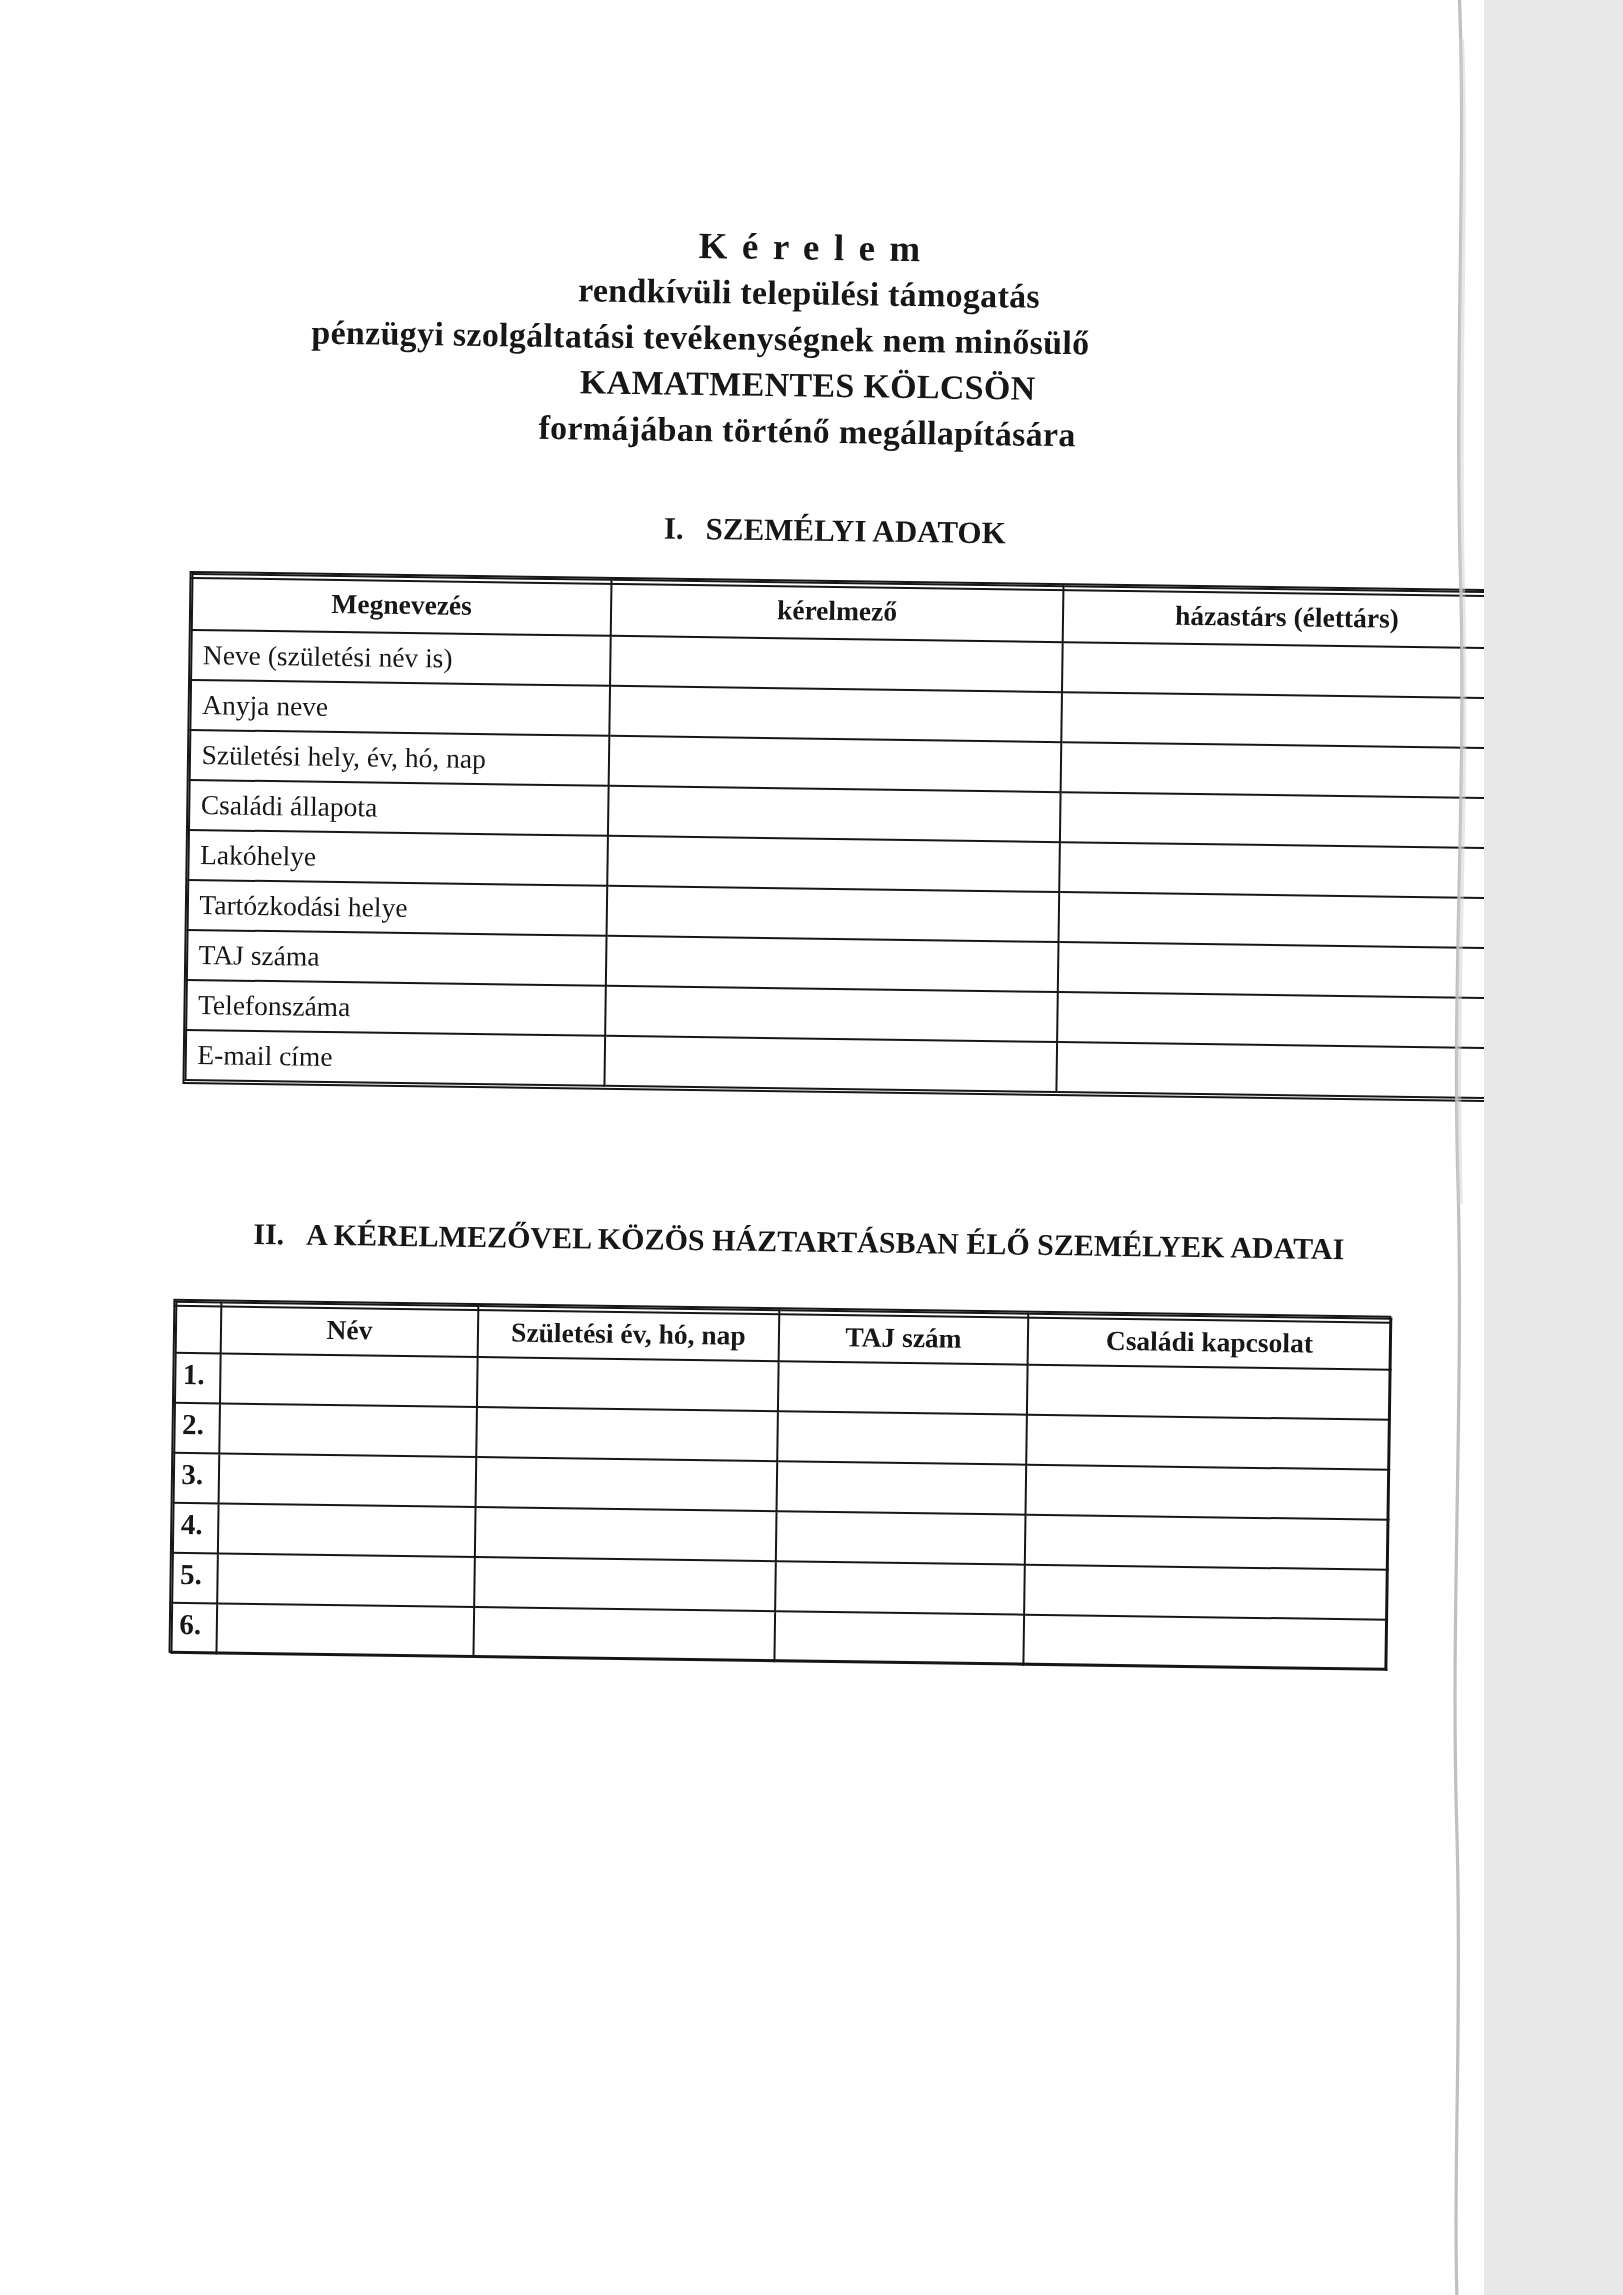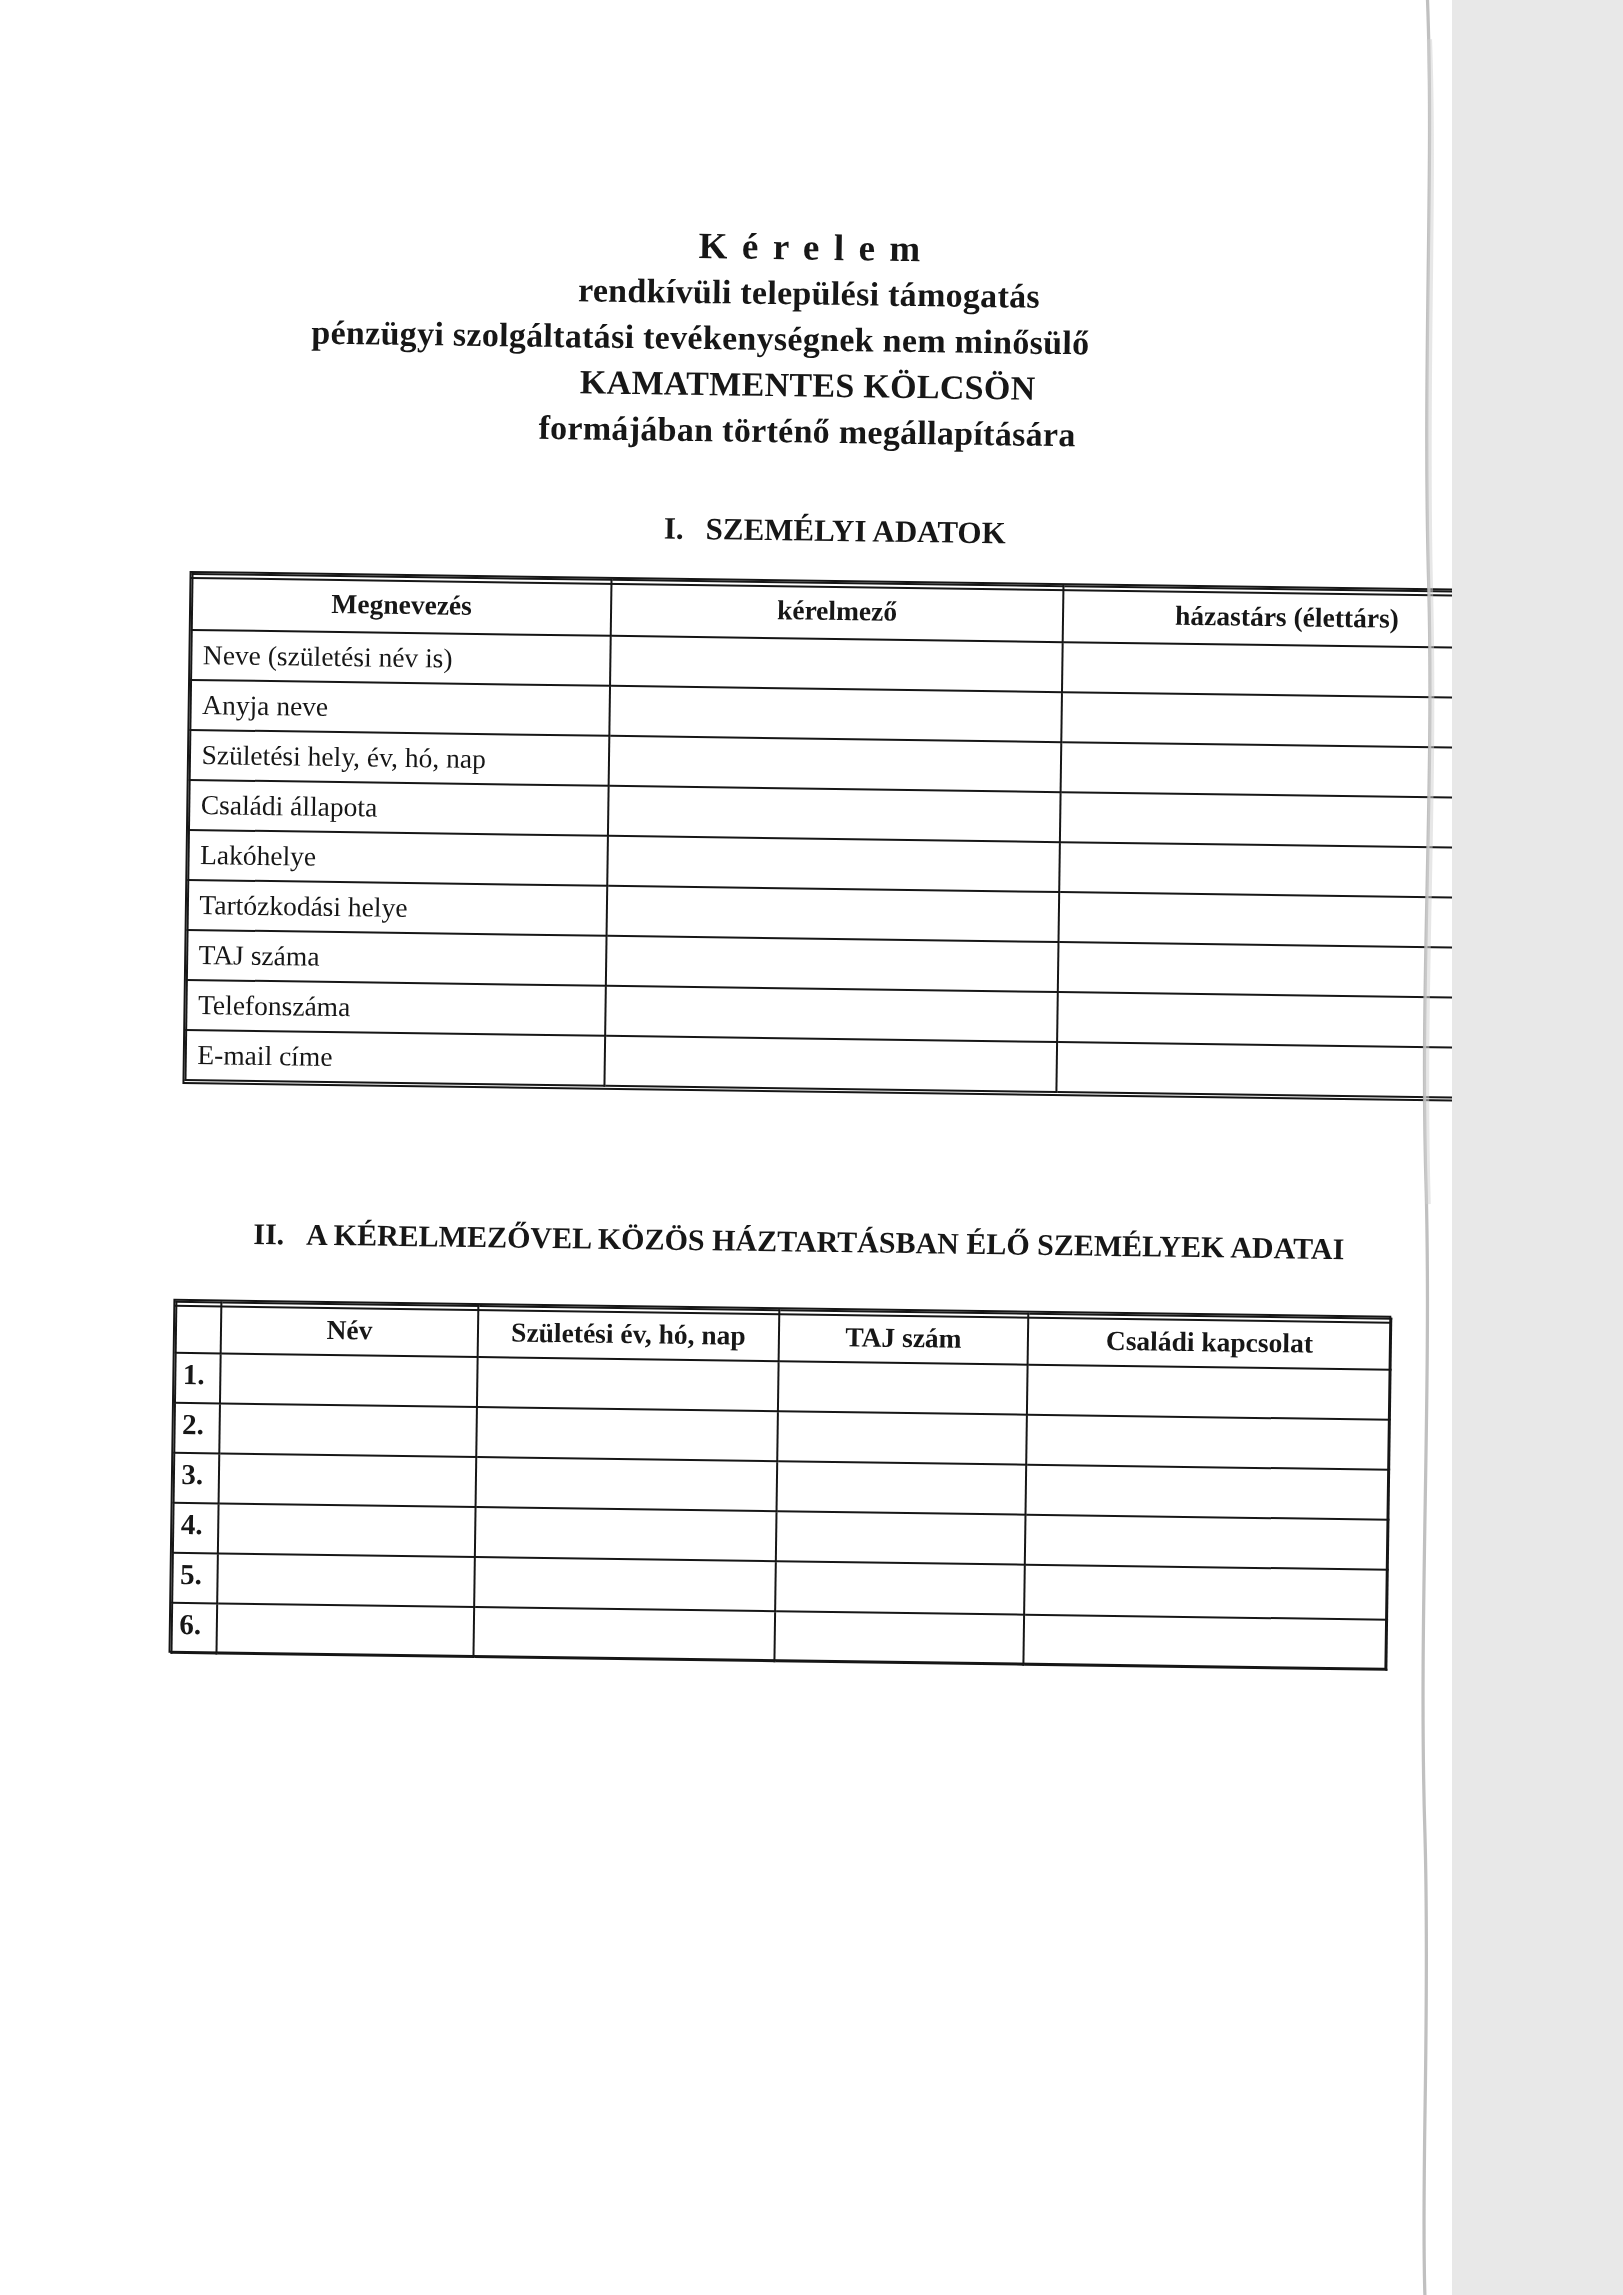--- a/index.html
+++ b/index.html
@@ -3,20 +3,21 @@
 <meta charset="utf-8">
 <style>
   html,body{margin:0;padding:0;background:#e8e8e8;}
   .page{
     position:relative;
     width:1452px;height:2295px;
     background:#ffffff;
     overflow:hidden;
     font-family:"Liberation Serif","DejaVu Serif",serif;
     color:#171717;
+    padding-left:32px;
   }
   
   .skew-layer{
     position:absolute;left:0;top:0;width:1623px;height:2295px;
     transform:rotate(0.8deg);
     transform-origin:196px 327px;
   }
   
   .title-block{
     position:absolute;left:0;top:216px;width:1617px;

